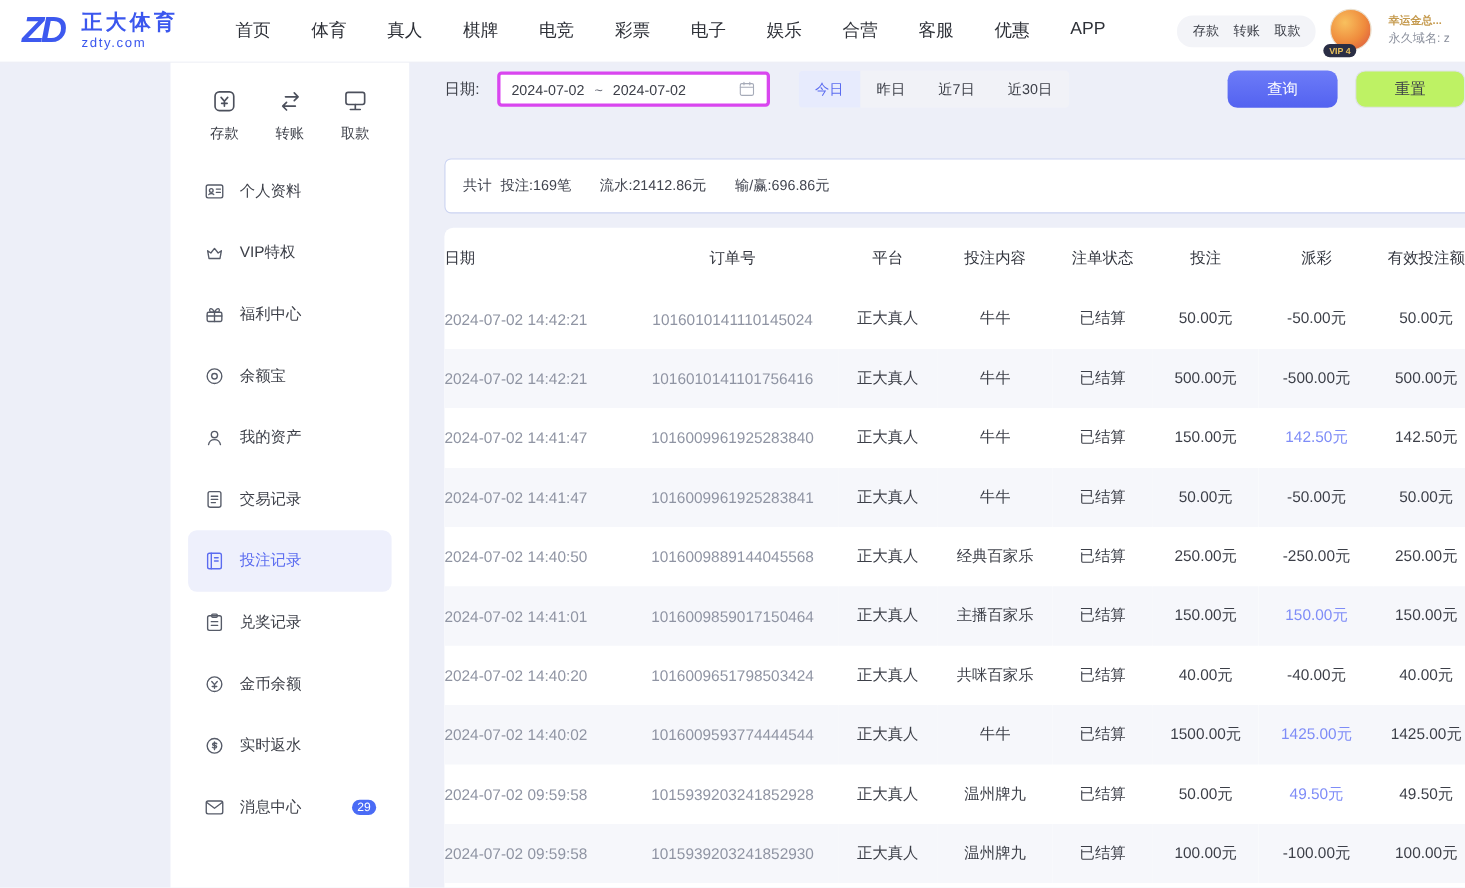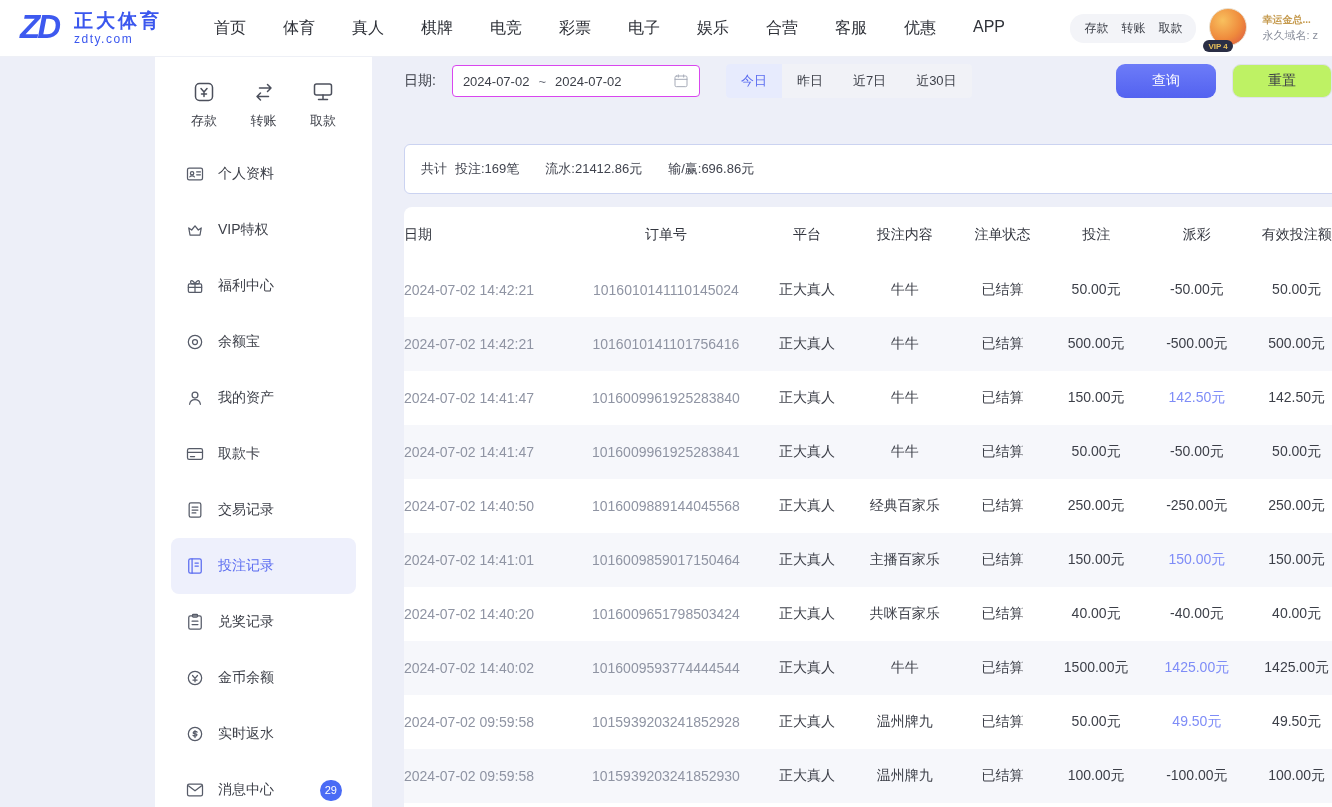--- a/index.html
+++ b/index.html
@@ -33,27 +33,27 @@
   .layout { display:flex; height:751px; }
   .left-gutter { width:155px; flex:none; }
   .sidebar { width:217px; flex:none; background:#fff; padding:24px 16px 0; overflow:hidden; }
   .quick-actions { display:flex; justify-content:space-between; padding:0 8px 16px; }
   .qa { display:flex; flex-direction:column; align-items:center; gap:8px; font-size:13px; color:#3c3f48; cursor:pointer; width:50px; }
   .qa svg { width:24px; height:24px; color:#4c505c; }
   .menu-item { display:flex; align-items:center; gap:13px; height:56px; padding:0 14px; font-size:14px; color:#3c3f48; cursor:pointer; border-radius:8px; }
   .menu-item svg { width:20px; height:20px; color:#565b68; flex:none; }
   .menu-item.active { background:#eef0fc; color:var(--accent,#5b6cf0); }
   .menu-item.active svg { color:var(--accent,#5b6cf0); }
-  .badge { margin-left:auto; background:var(--badge,#4a6bf5); color:#fff; min-width:21px; height:21px; border-radius:11px; display:flex; align-items:center; justify-content:center; font-size:11px; padding:0 5px; }
+  .badge { margin-left:auto; background:var(--badge,#4a6bf5); color:#fff; min-width:21px; height:14px; border-radius:11px; display:flex; align-items:center; justify-content:center; font-size:11px; padding:0 5px; }
 
   
   .main { flex:1; min-width:0; padding:8px 0 0 32px; display:flex; flex-direction:column; }
   .filter-row { display:flex; align-items:center; }
   .filter-label { font-size:14px; color:#3c3f48; margin-right:16px; }
-  .date-field { width:248px; height:32px; background:#fff; border:1px solid #d946ef; border-radius:4px; display:flex; align-items:center; padding:0 10px; font-size:13px; color:#3c3f48; gap:9px; cursor:pointer; }
+  .date-field { width:248px; height:32px; background:#fff; border:3px solid #d946ef; border-radius:4px; display:flex; align-items:center; padding:0 10px; font-size:13px; color:#3c3f48; gap:9px; cursor:pointer; }
   .date-field .sep { color:#6a6e7a; }
   .date-field svg { margin-left:auto; width:16px; height:16px; color:#a6abb8; }
   .range-group { display:flex; margin-left:26px; background:#f1f2f7; border-radius:4px; overflow:hidden; }
   .range-btn { padding:8px 15px; font-size:13px; color:#3c3f48; cursor:pointer; border:none; background:transparent; font-family:inherit; }
   .range-btn.active { background:#e7ebfd; color:var(--accent,#5b6cf0); }
   .filter-actions { margin-left:auto; display:flex; gap:16px; }
   .btn { width:100px; height:34px; border-radius:9px; font-size:14px; cursor:pointer; border:none; font-family:inherit; }
   .btn-primary { background:linear-gradient(180deg,#6d7cf8,#5362f0); color:#fff; }
   .btn-ghost { background:#bef264; border:1px solid #dfe1ea; color:#3c3f48; }
 
@@ -167,27 +167,20 @@
             <circle cx="12" cy="12" r="3"></circle>
           </svg>
         <span>余额宝</span>
       </div>
       <div class="menu-item">
         <svg viewBox="0 0 24 24">
             <circle cx="12" cy="8.5" r="3.5"></circle>
             <path d="M5.5 19.5c.7-3.8 3.6-5.5 6.5-5.5s5.8 1.7 6.5 5.5"></path>
           </svg>
         <span>我的资产</span>
-      </div>
-      <div class="menu-item">
-        <svg viewBox="0 0 24 24">
-            <rect x="3" y="5.5" width="18" height="13" rx="2"></rect>
-            <path d="M3 10h18M6.5 15h5"></path>
-          </svg>
-        <span>取款卡</span>
       </div>
       <div class="menu-item">
         <svg viewBox="0 0 24 24">
             <rect x="5" y="3.5" width="14" height="17" rx="2"></rect>
             <path d="M8.5 8.5h7M8.5 12h7M8.5 15.5h4.5"></path>
           </svg>
         <span>交易记录</span>
       </div>
       <div class="menu-item active">
         <svg viewBox="0 0 24 24">

